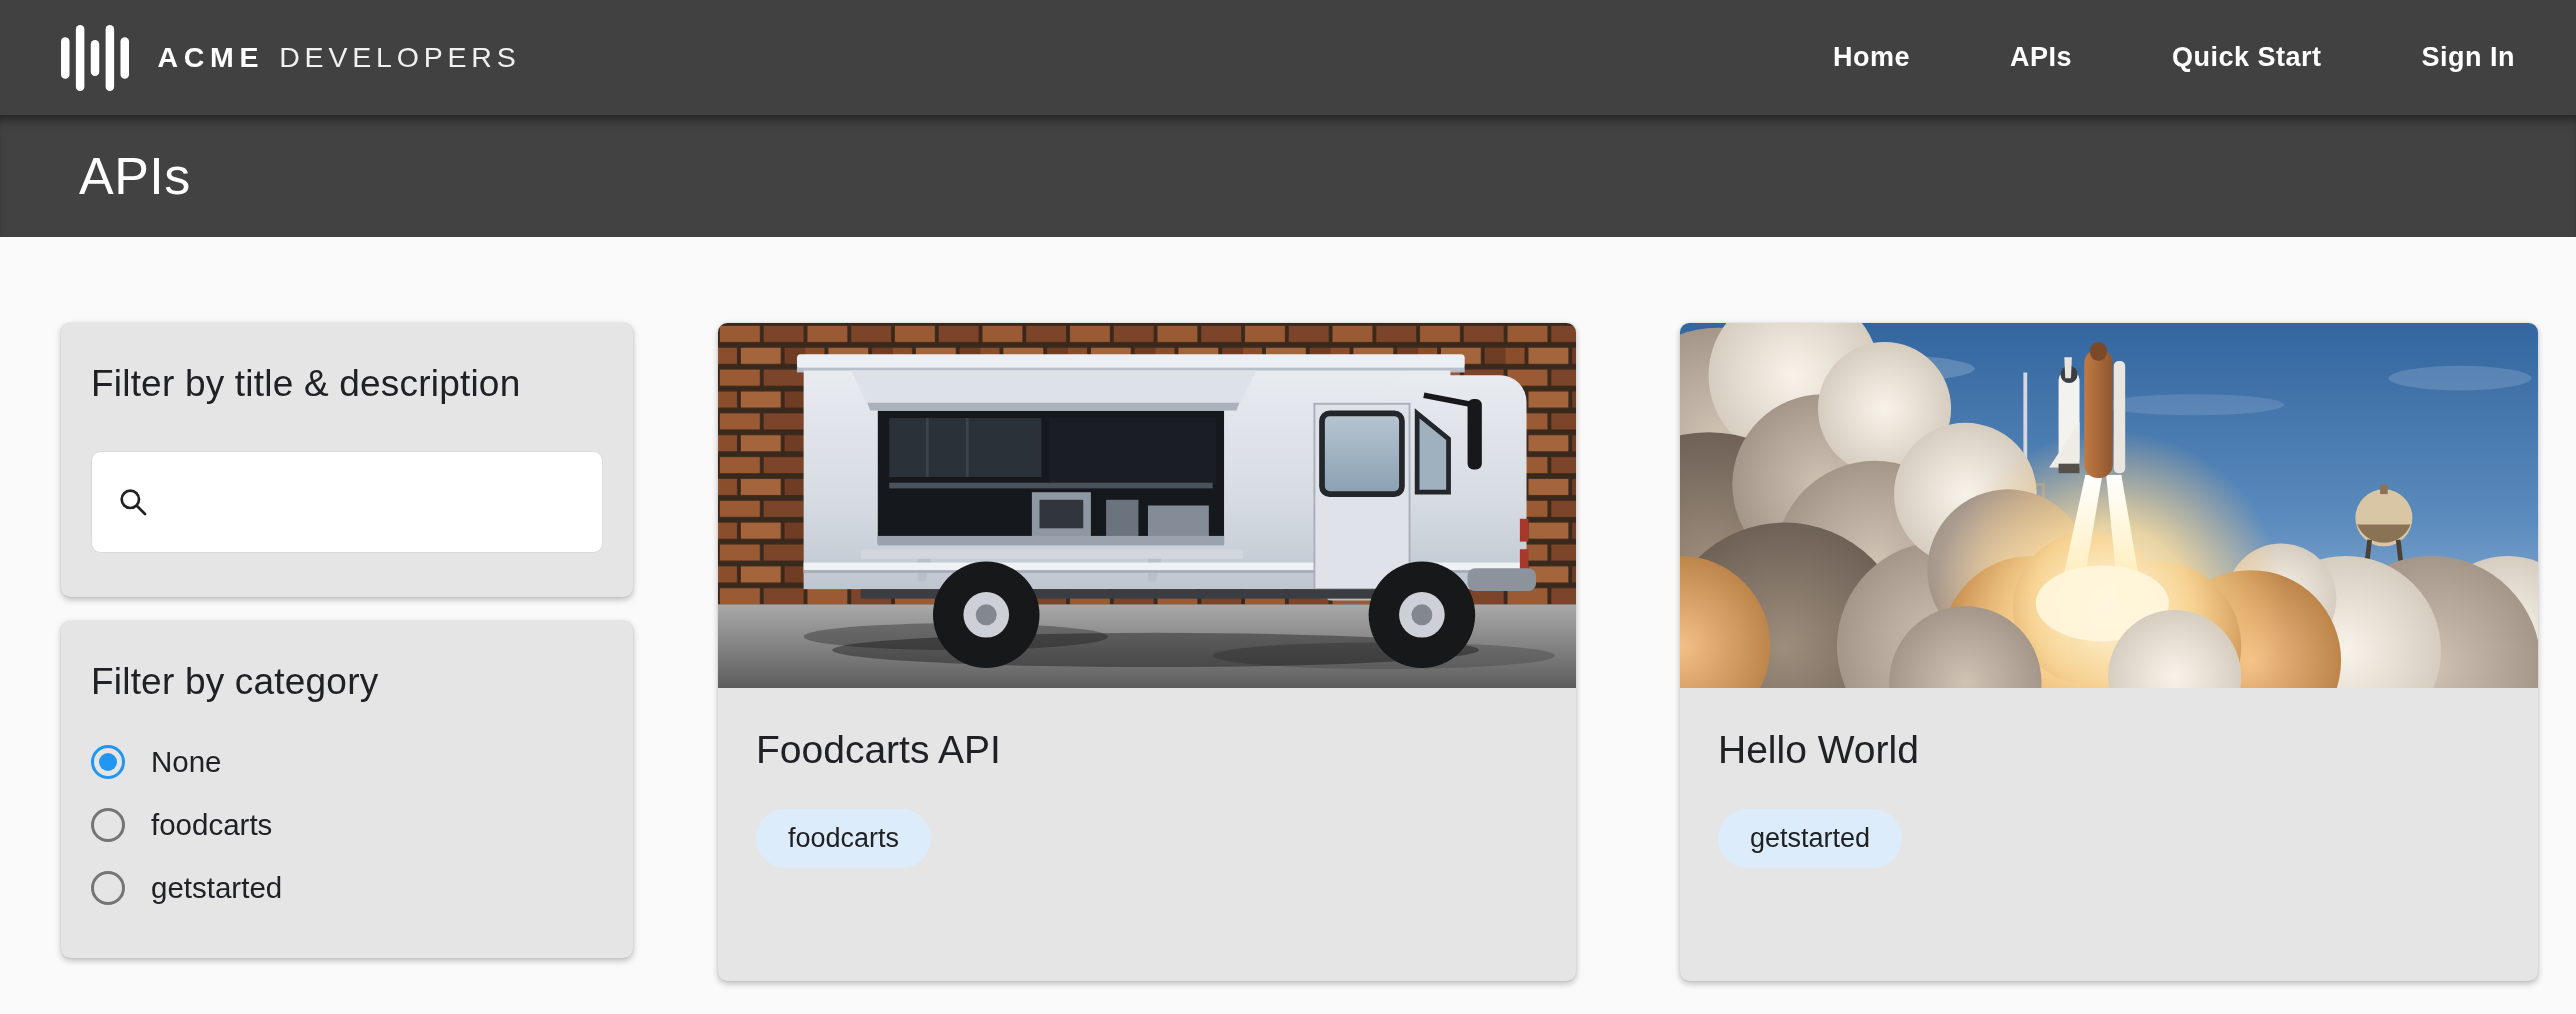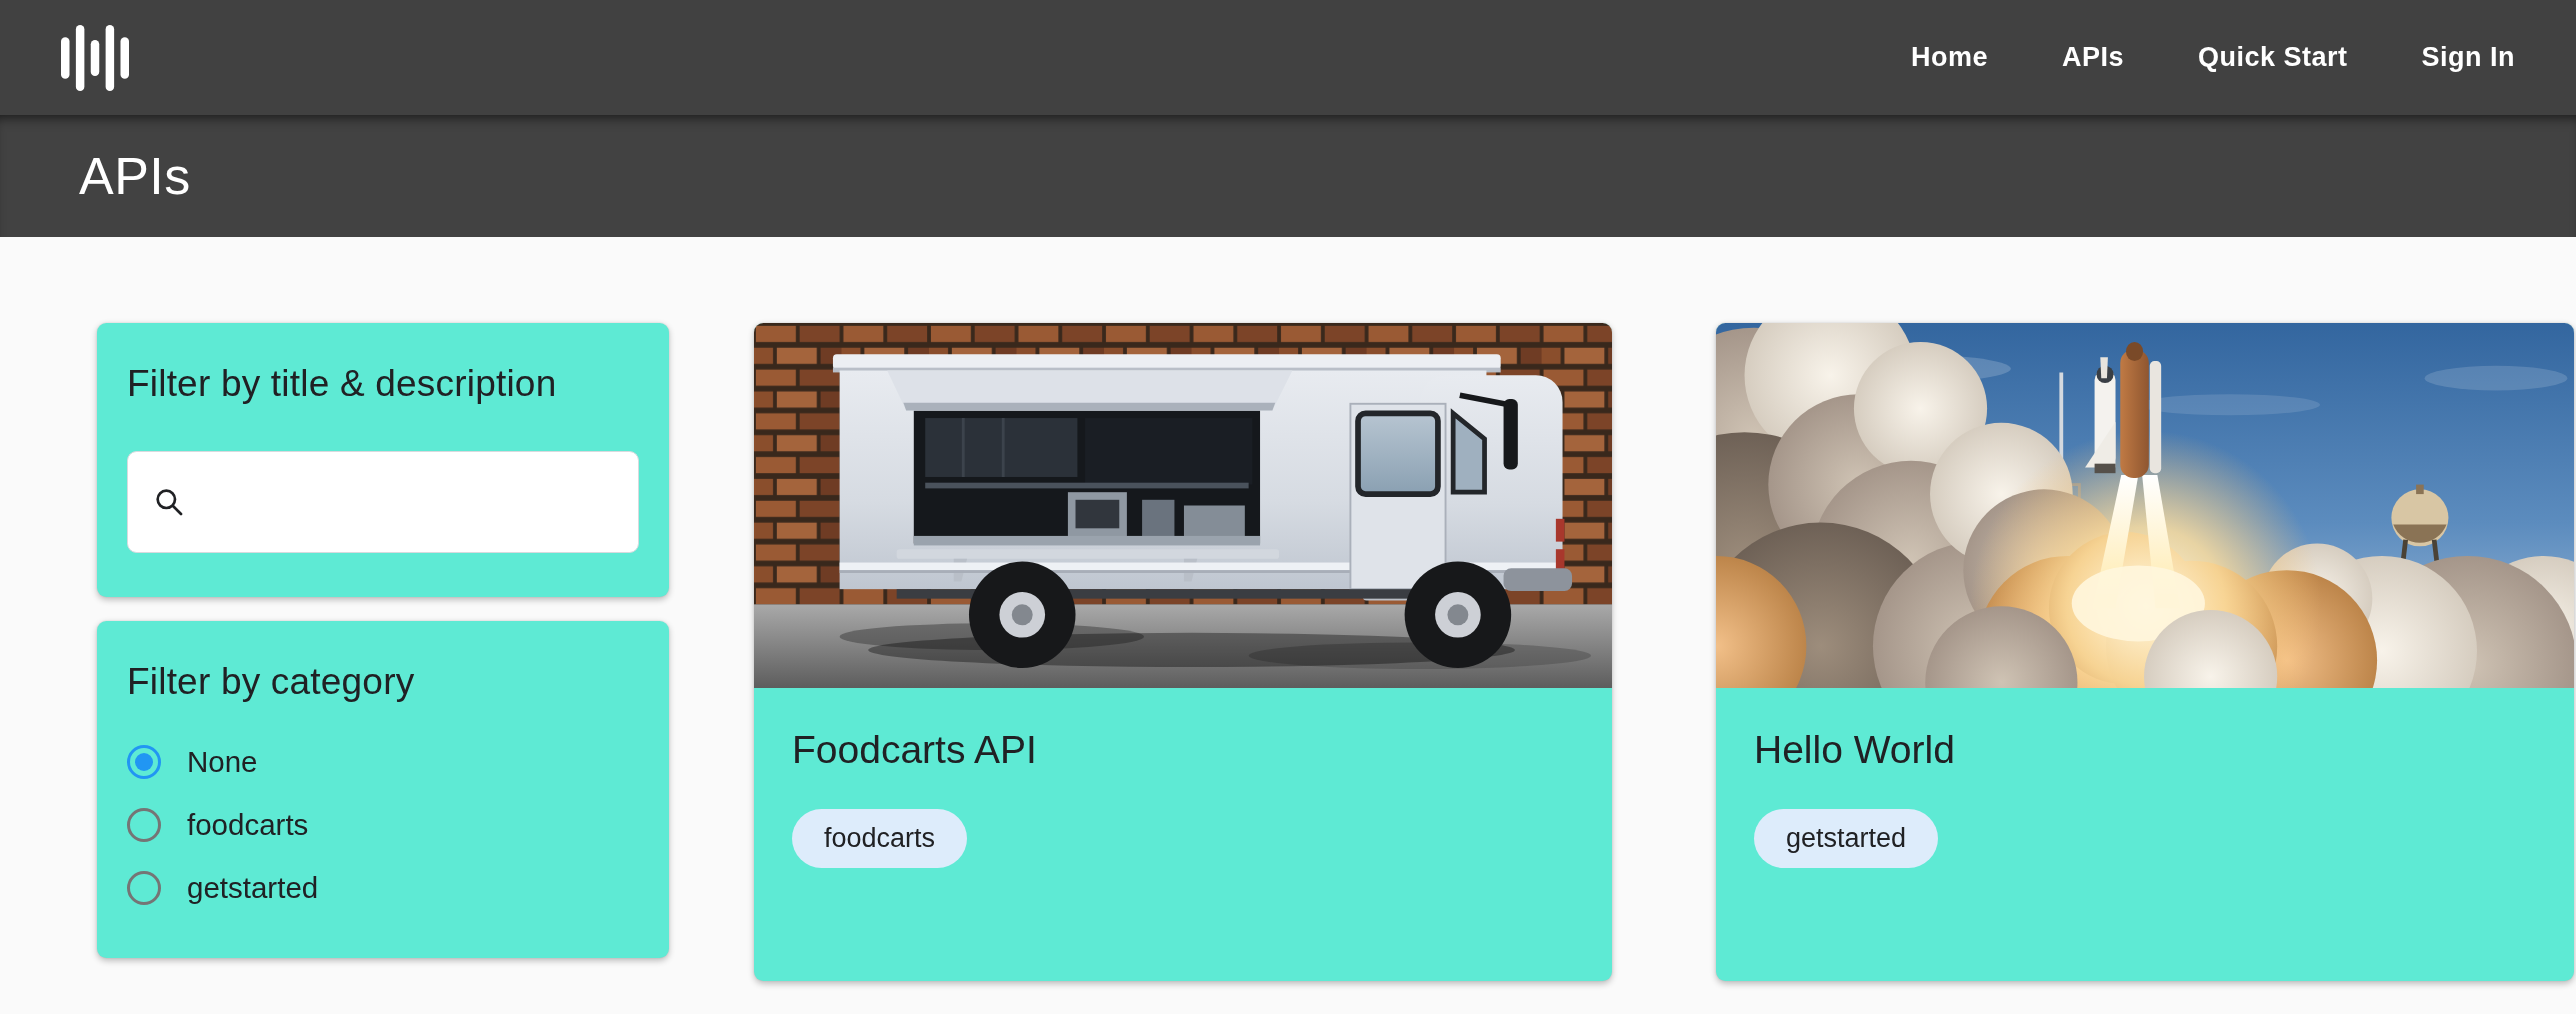--- a/index.html
+++ b/index.html
@@ -23,38 +23,37 @@
   .topnav{
     height:115px;background:var(--header-bg);
     display:flex;align-items:center;padding:0 61px;
     position:relative;z-index:3;
   }
   .brand{display:flex;align-items:center;gap:28.5px;cursor:pointer;}
   .brand svg{display:block;}
   .brand-text{display:flex;align-items:baseline;}
   .brand-bold{color:#fff;font-weight:700;font-size:28.5px;letter-spacing:5.7px;}
   .brand-light{color:#f1f1f1;font-weight:400;font-size:28.5px;letter-spacing:4.8px;margin-left:15px;}
-  nav.mainnav{margin-left:auto;display:flex;align-items:center;gap:74px;}
+  nav.mainnav{margin-left:auto;display:flex;align-items:center;gap:100px;}
   nav.mainnav a{
     color:#fff;text-decoration:none;font-weight:700;font-size:27px;letter-spacing:0.5px;cursor:pointer;
   }
   
   .page-band{
     height:122px;background:var(--band-bg);
     box-shadow:inset 0 9.5px 11.4px -6.7px rgba(0,0,0,.6);
     display:flex;align-items:center;padding:0 79px;
     position:relative;z-index:2;
   }
   .page-band h1{margin:0;color:#fff;font-size:52px;font-weight:400;letter-spacing:0.5px;}
   
   .content{position:relative;height:777px;}
   .card{
-    position:absolute;background:#5eead4;border-radius:9.5px;
+    position:absolute;background:#e5e5e5;border-radius:9.5px;
     box-shadow:0 2.9px 6.7px rgba(0,0,0,.24), 0 0 1.9px rgba(0,0,0,.12);
-    margin-left:36px;
   }
   .filter-card{left:61px;width:572px;padding:32px 30px;}
   #filter-title-card{top:86px;height:274px;}
   #filter-category-card{top:384px;height:337px;}
   .filter-heading{margin:7.6px 0 0;font-size:37px;font-weight:400;color:var(--text);letter-spacing:0.2px;}
   .search-box{
     margin-top:46px;height:102px;border:1.9px solid #d8dade;border-radius:9.5px;
     display:flex;align-items:center;padding:0 25px;gap:19px;background:#fff;
   }
   .search-box svg{flex:0 0 auto;}
@@ -95,20 +94,24 @@
 
 <header class="topnav">
   <div class="brand">
     <svg width="68" height="68" viewBox="0 0 72 72" aria-hidden="true">
       <rect x="0" y="14" width="9" height="44" rx="4.5" fill="#ffffff"></rect>
       <rect x="15.75" y="1" width="9" height="70" rx="4.5" fill="#ffffff"></rect>
       <rect x="31.5" y="17" width="9" height="38" rx="4.5" fill="#ffffff"></rect>
       <rect x="47.25" y="1" width="9" height="70" rx="4.5" fill="#ffffff"></rect>
       <rect x="63" y="14" width="9" height="44" rx="4.5" fill="#ffffff"></rect>
     </svg>
+    <span class="brand-text">
+      <span class="brand-bold">ACME</span>
+      <span class="brand-light">DEVELOPERS</span>
+    </span>
   </div>
   <nav class="mainnav">
     <a>Home</a>
     <a>APIs</a>
     <a>Quick Start</a>
     <a>Sign In</a>
   </nav>
 </header>
 
 <div class="page-band">

